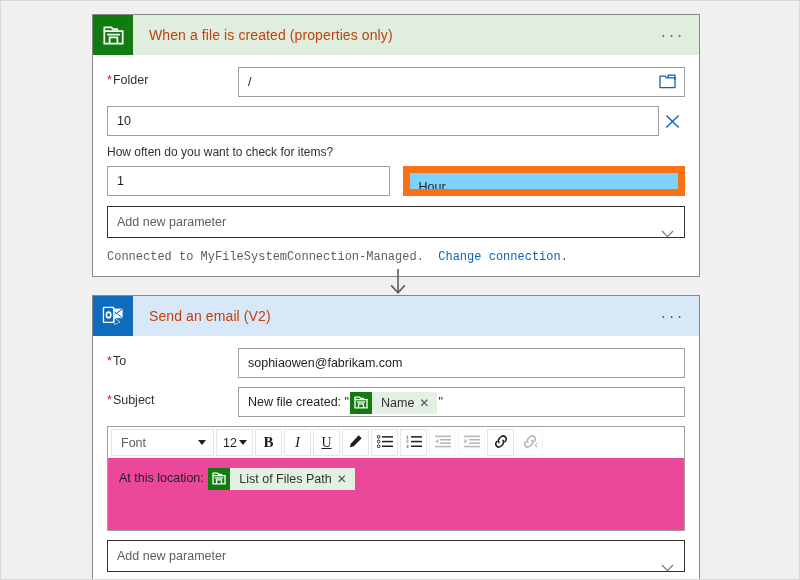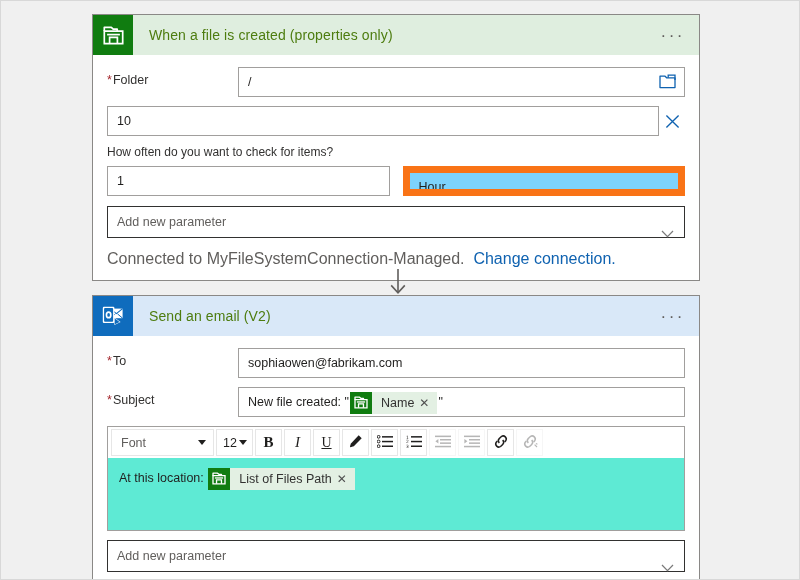--- a/index.html
+++ b/index.html
@@ -18,21 +18,21 @@
 
   
   .card{position:absolute;left:91px;width:608px;background:#ffffff;
         border:1px solid #8a8886;box-sizing:border-box;}
   .card-header{display:flex;align-items:center;height:40px;position:relative;}
   .card-header.green{background:#dfeedf;}
   .card-header.blue{background:#d9e8f8;}
   .hdr-icon{width:40px;height:40px;flex:0 0 40px;display:flex;align-items:center;justify-content:center;}
   .hdr-icon.green{background:#107c10;}
   .hdr-icon.blue{background:#0f6cbd;}
-  .hdr-title{margin-left:16px;font-size:14px;color:#4d7c0f;letter-spacing:.1px;}
+  .hdr-title{margin-left:16px;font-size:14px;color:#c2410c;letter-spacing:.1px;}
   .hdr-ellipsis{position:absolute;right:14px;top:50%;transform:translateY(-50%);
         color:#605e5c;font-size:17px;letter-spacing:2.5px;line-height:1;cursor:pointer;}
 
   .card-body{padding:12px 14px 0 14px;}
 
   
   .row{display:flex;align-items:flex-start;margin-bottom:9px;}
   .lbl{width:131px;flex:0 0 131px;font-size:12.5px;color:#323130;padding-top:6px;line-height:15px;}
   .req{color:#a4262c;margin-right:1px;font-size:12.5px;}
   .field{flex:1;position:relative;}
@@ -56,32 +56,32 @@
   .sel{width:100%;height:30px;box-sizing:border-box;border:7px solid #f97316;background:#7dd3fc;
        font-size:12.5px;color:#201f1e;line-height:28px;padding:0 32px 5px 9px;position:relative;
        cursor:pointer;overflow:hidden;white-space:nowrap;}
   .chev{position:absolute;right:10px;top:11px;width:13px;height:8px;pointer-events:none;}
 
   .addparam{width:100%;height:32px;box-sizing:border-box;border:1px solid #323130;background:#fff;
             font-size:12.5px;color:#605e5c;line-height:30px;padding:0 32px 0 9px;position:relative;
             cursor:pointer;margin-bottom:10px;}
   .addparam .chev{top:12px;}
 
-  .conn{font-size:16px;color:#605e5c;padding:2px 0 12px 0;}
+  .conn{font-size:12px;color:#605e5c;padding:2px 0 12px 0;font-family:Liberation Mono, monospace;}
   .link{color:#0f62b0;cursor:pointer;}
 
   
   .token{display:inline-flex;align-items:center;background:#e3f0e3;height:22px;
          vertical-align:middle;margin:0 1px;}
   .token-ico{width:22px;height:22px;background:#107c10;display:flex;align-items:center;justify-content:center;flex:0 0 22px;}
   .token-lbl{font-size:12.5px;color:#323130;padding:0 5px 0 9px;white-space:nowrap;}
   .token-x{font-size:12px;color:#4f4f4f;padding-right:8px;cursor:pointer;line-height:1;}
 
   
-  .rte{border:1px solid #a19f9d;background:#5eead4;}
+  .rte{border:1px solid #a19f9d;background:#ec4899;}
   .rte-bar{display:flex;align-items:center;height:31px;padding:0 2px;background:#fff;}
   .tb{display:flex;align-items:center;justify-content:center;height:27px;border:1px solid #e6e6e6;
       margin:0 1px;background:#fff;cursor:pointer;color:#201f1e;box-sizing:border-box;}
   .tb.font{width:103px;justify-content:space-between;padding:0 7px 0 9px;font-size:12.5px;color:#605e5c;}
   .tb.size{width:37px;justify-content:space-between;padding:0 5px 0 6px;font-size:12.5px;color:#201f1e;}
   .tb.ic{width:27px;}
   .tb.dis{opacity:.32;cursor:default;}
   .tb b{font-family:"Liberation Serif","DejaVu Serif",serif;font-size:15px;font-weight:700;}
   .tb i{font-family:"Liberation Serif","DejaVu Serif",serif;font-size:15px;font-style:italic;}
   .tb u{font-family:"Liberation Serif","DejaVu Serif",serif;font-size:14px;text-decoration:underline;}

